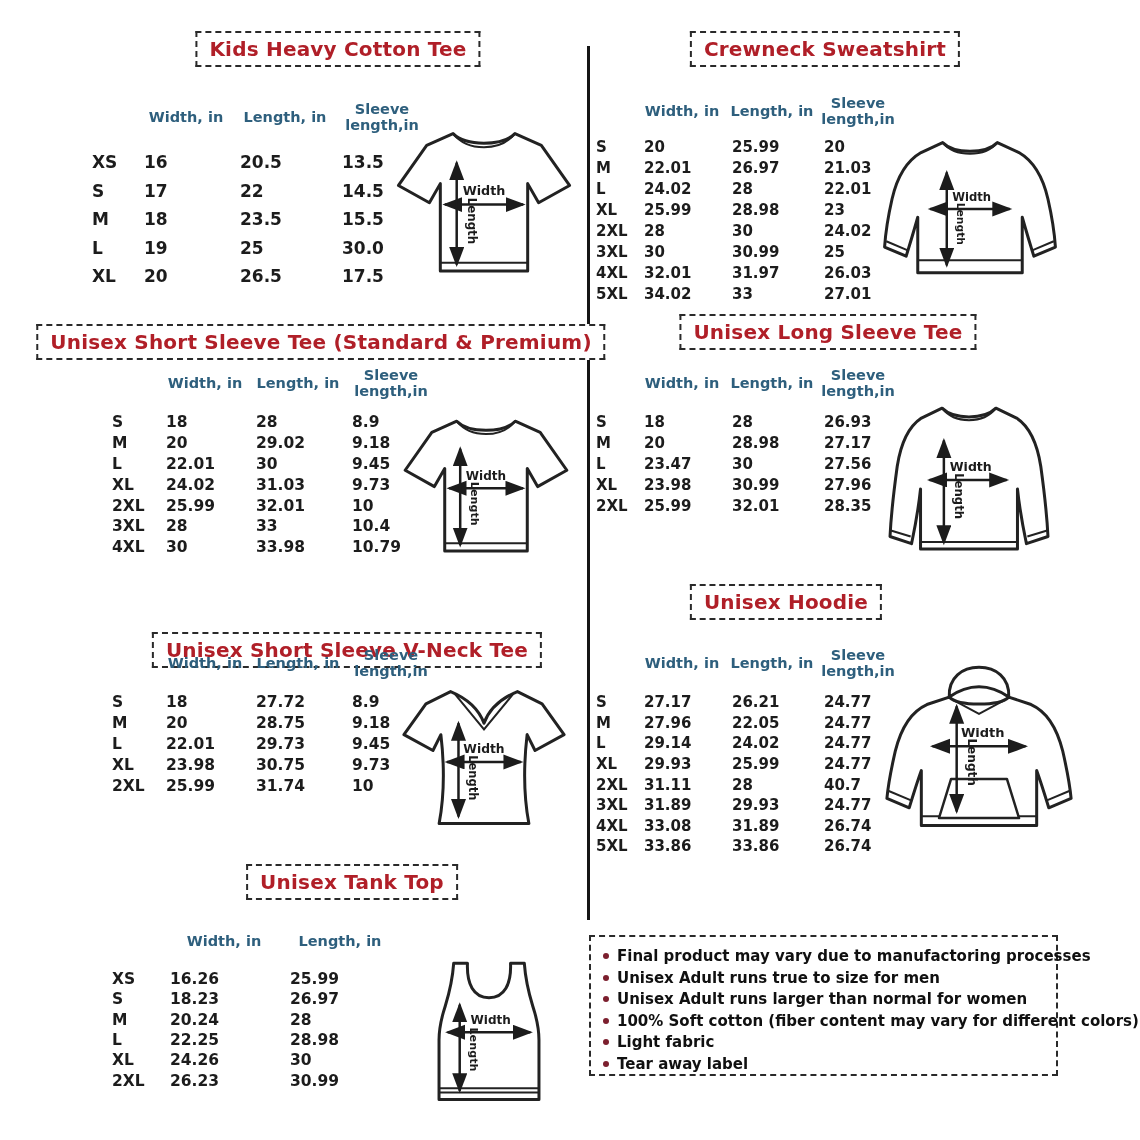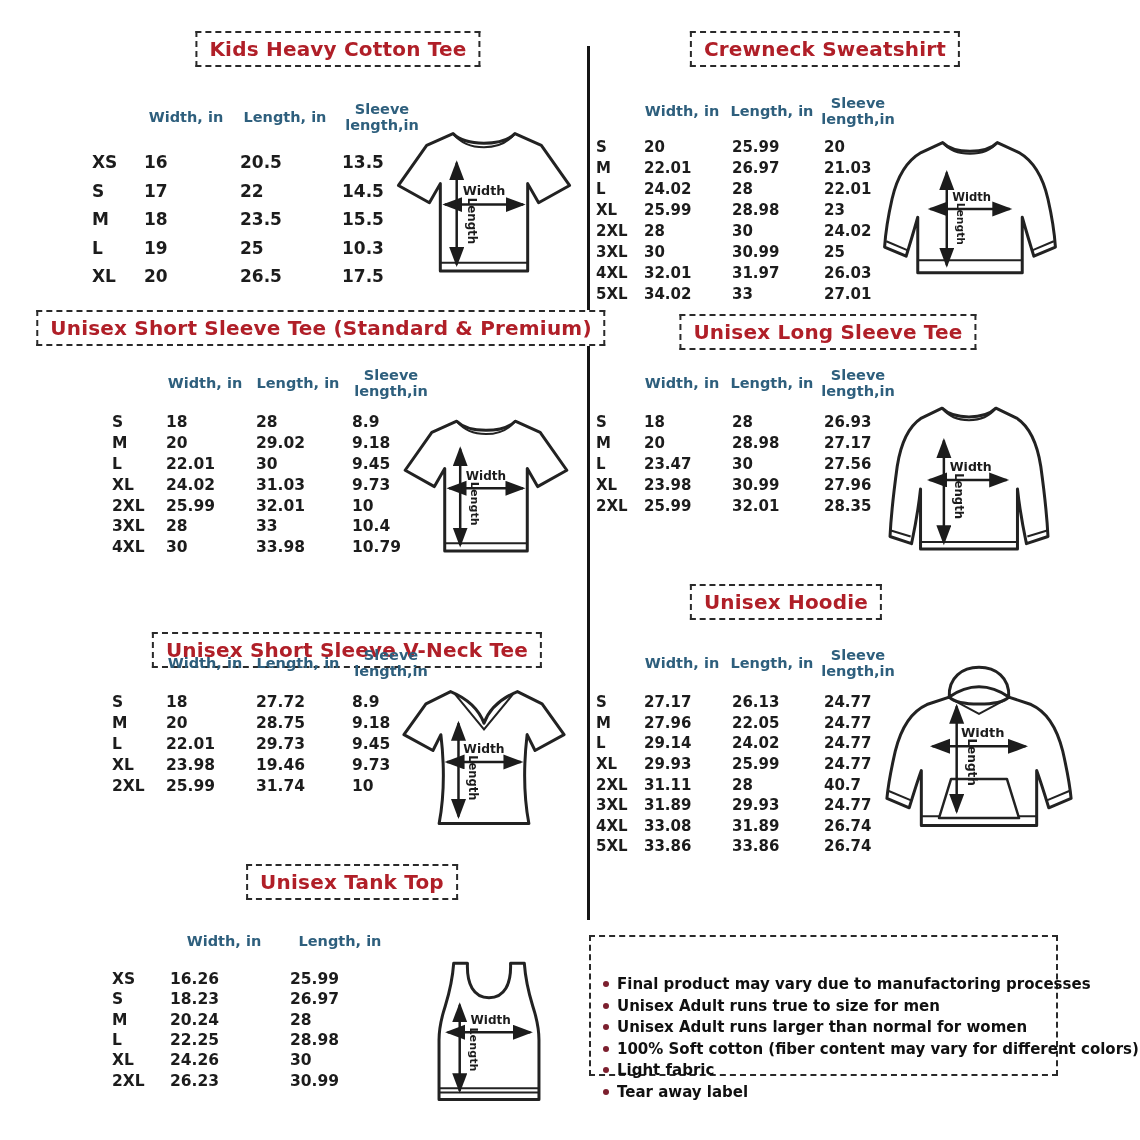--- a/index.html
+++ b/index.html
@@ -20,58 +20,58 @@
     height:var(--hh); color:#2e5f7d; font-weight:700; font-size:14.5px; line-height:1.12; padding-bottom:6px; }
   .scell { justify-content:flex-start; }
   .vcell { justify-content:flex-start; padding-left:6px; }
 
   .diagram { position:absolute; }
   .diagram path, .diagram line, .diagram polyline { vector-effect:non-scaling-stroke; }
   .diagram text { font-family:"DejaVu Sans", sans-serif; font-weight:700; fill:#1c1c1c; }
 
   .notes-box { position:absolute; left:589px; top:935px; width:469px; height:141px;
     border:2px dashed #2a2a2a; background:#fff; padding:9px 12px; }
-  .notes-box ul { list-style:none;margin-top:28px; }
+  .notes-box ul { list-style:none; }
   .notes-box li { font-size:15px; font-weight:700; color:#101010; line-height:21.5px; white-space:nowrap; }
   .notes-box li::before { content:""; display:inline-block; width:6px; height:6px; border-radius:50%;
     background:#7c1f2e; margin-right:8px; vertical-align:2px; }
 </style>
 </head>
 <body>
 
 <div class="canvas">
 
   <div class="divider"></div>
 
   <div class="title-box" style="left:338px;top:31px;">Kids Heavy Cotton Tee</div>
   <div class="table" style="left:92px;top:84px;--rh:28.5px;--hh:56px;grid-template-columns:46px 96px 102px 92px;font-size:17px;">
       <div class="trow"><div class="hcell"></div><div class="hcell">Width, in</div><div class="hcell">Length, in</div><div class="hcell">Sleeve length,in</div></div>
       <div class="trow"><div class="cell scell">XS</div><div class="cell vcell">16</div><div class="cell vcell">20.5</div><div class="cell vcell">13.5</div></div>
       <div class="trow"><div class="cell scell">S</div><div class="cell vcell">17</div><div class="cell vcell">22</div><div class="cell vcell">14.5</div></div>
       <div class="trow"><div class="cell scell">M</div><div class="cell vcell">18</div><div class="cell vcell">23.5</div><div class="cell vcell">15.5</div></div>
-      <div class="trow"><div class="cell scell">L</div><div class="cell vcell">19</div><div class="cell vcell">25</div><div class="cell vcell">10.3</div></div>
+      <div class="trow"><div class="cell scell">L</div><div class="cell vcell">19</div><div class="cell vcell">25</div><div class="cell vcell">30.0</div></div>
       <div class="trow"><div class="cell scell">XL</div><div class="cell vcell">20</div><div class="cell vcell">26.5</div><div class="cell vcell">17.5</div></div>
     </div>
 
   <svg class="diagram" style="left:393px;top:110px;" width="182" height="180" viewBox="0 0 200 190">
     <defs>
         <marker id="ah-kids" markerWidth="9" markerHeight="8" refX="7" refY="3" orient="auto-start-reverse">
           <path d="M0,0 L8,3 L0,6 Z" fill="#1c1c1c"></path>
         </marker>
       </defs>
     <path d="M66,22 C80,36 120,36 134,22 L163,35 L194,79 L160,98 L148,77 L148,173 L52,173 L52,77 L40,98 L6,79 L37,35 Z" fill="#fff" stroke="#222" stroke-width="3" stroke-linejoin="round"></path>
     <path d="M66,22 C82,42 118,42 134,22" fill="none" stroke="#222" stroke-width="2"></path>
     <line x1="52" y1="164" x2="148" y2="164" stroke="#222" stroke-width="2"></line>
     <line x1="57" y1="100" x2="143" y2="100" stroke="#1c1c1c" stroke-width="2.5" marker-start="url(#ah-kids)" marker-end="url(#ah-kids)"></line>
     <line x1="70" y1="54" x2="70" y2="166" stroke="#1c1c1c" stroke-width="2.5" marker-start="url(#ah-kids)" marker-end="url(#ah-kids)"></line>
     <text x="100" y="90" font-size="14" text-anchor="middle">Width</text>
     <text x="82" y="118" font-size="13" text-anchor="middle" transform="rotate(90 82 118)">Length</text>
   </svg>
 
-  <div class="title-box" style="left:321px;top:310px;">Unisex Short Sleeve Tee (Standard &amp; Premium)</div>
+  <div class="title-box" style="left:321px;top:324px;">Unisex Short Sleeve Tee (Standard &amp; Premium)</div>
   <div class="table" style="left:112px;top:352px;--rh:20.8px;--hh:52px;grid-template-columns:48px 90px 96px 90px;font-size:15.5px;">
       <div class="trow"><div class="hcell"></div><div class="hcell">Width, in</div><div class="hcell">Length, in</div><div class="hcell">Sleeve length,in</div></div>
       <div class="trow"><div class="cell scell">S</div><div class="cell vcell">18</div><div class="cell vcell">28</div><div class="cell vcell">8.9</div></div>
       <div class="trow"><div class="cell scell">M</div><div class="cell vcell">20</div><div class="cell vcell">29.02</div><div class="cell vcell">9.18</div></div>
       <div class="trow"><div class="cell scell">L</div><div class="cell vcell">22.01</div><div class="cell vcell">30</div><div class="cell vcell">9.45</div></div>
       <div class="trow"><div class="cell scell">XL</div><div class="cell vcell">24.02</div><div class="cell vcell">31.03</div><div class="cell vcell">9.73</div></div>
       <div class="trow"><div class="cell scell">2XL</div><div class="cell vcell">25.99</div><div class="cell vcell">32.01</div><div class="cell vcell">10</div></div>
       <div class="trow"><div class="cell scell">3XL</div><div class="cell vcell">28</div><div class="cell vcell">33</div><div class="cell vcell">10.4</div></div>
       <div class="trow"><div class="cell scell">4XL</div><div class="cell vcell">30</div><div class="cell vcell">33.98</div><div class="cell vcell">10.79</div></div>
     </div>
@@ -90,21 +90,21 @@
     <text x="100" y="90" font-size="14" text-anchor="middle">Width</text>
     <text x="82" y="118" font-size="13" text-anchor="middle" transform="rotate(90 82 118)">Length</text>
   </svg>
 
   <div class="title-box" style="left:347px;top:584px;margin-top:48px;">Unisex Short Sleeve V-Neck Tee</div>
   <div class="table" style="left:112px;top:632px;--rh:20.8px;--hh:52px;grid-template-columns:48px 90px 96px 90px;font-size:15.5px;">
       <div class="trow"><div class="hcell"></div><div class="hcell">Width, in</div><div class="hcell">Length, in</div><div class="hcell">Sleeve length,in</div></div>
       <div class="trow"><div class="cell scell">S</div><div class="cell vcell">18</div><div class="cell vcell">27.72</div><div class="cell vcell">8.9</div></div>
       <div class="trow"><div class="cell scell">M</div><div class="cell vcell">20</div><div class="cell vcell">28.75</div><div class="cell vcell">9.18</div></div>
       <div class="trow"><div class="cell scell">L</div><div class="cell vcell">22.01</div><div class="cell vcell">29.73</div><div class="cell vcell">9.45</div></div>
-      <div class="trow"><div class="cell scell">XL</div><div class="cell vcell">23.98</div><div class="cell vcell">19.46</div><div class="cell vcell">9.73</div></div>
+      <div class="trow"><div class="cell scell">XL</div><div class="cell vcell">23.98</div><div class="cell vcell">30.75</div><div class="cell vcell">9.73</div></div>
       <div class="trow"><div class="cell scell">2XL</div><div class="cell vcell">25.99</div><div class="cell vcell">31.74</div><div class="cell vcell">10</div></div>
     </div>
 
   <svg class="diagram" style="left:396px;top:670px;" width="176" height="176" viewBox="0 0 200 195">
     <defs>
         <marker id="ah-vn" markerWidth="9" markerHeight="8" refX="7" refY="3" orient="auto-start-reverse">
           <path d="M0,0 L8,3 L0,6 Z" fill="#1c1c1c"></path>
         </marker>
       </defs>
     <path d="M62,22 C74,27 92,36 100,58 C108,36 126,27 138,22 L166,36 L191,71 L158,89 L149,71 C145,105 145,140 151,172 L49,172 C55,140 55,105 51,71 L42,89 L9,71 L34,36 Z" fill="#fff" stroke="#222" stroke-width="3" stroke-linejoin="round"></path>
@@ -194,21 +194,21 @@
     <line x1="198" y1="154" x2="175" y2="161" stroke="#222" stroke-width="2"></line>
     <line x1="66" y1="98" x2="152" y2="98" stroke="#1c1c1c" stroke-width="2.5" marker-start="url(#ah-ls)" marker-end="url(#ah-ls)"></line>
     <line x1="82" y1="54" x2="82" y2="168" stroke="#1c1c1c" stroke-width="2.5" marker-start="url(#ah-ls)" marker-end="url(#ah-ls)"></line>
     <text x="112" y="88" font-size="14" text-anchor="middle">Width</text>
     <text x="94" y="116" font-size="13" text-anchor="middle" transform="rotate(90 94 116)">Length</text>
   </svg>
 
   <div class="title-box" style="left:786px;top:584px;">Unisex Hoodie</div>
   <div class="table" style="left:596px;top:632px;--rh:20.6px;--hh:52px;grid-template-columns:42px 88px 92px 80px;font-size:15px;">
       <div class="trow"><div class="hcell"></div><div class="hcell">Width, in</div><div class="hcell">Length, in</div><div class="hcell">Sleeve length,in</div></div>
-      <div class="trow"><div class="cell scell">S</div><div class="cell vcell">27.17</div><div class="cell vcell">26.13</div><div class="cell vcell">24.77</div></div>
+      <div class="trow"><div class="cell scell">S</div><div class="cell vcell">27.17</div><div class="cell vcell">26.21</div><div class="cell vcell">24.77</div></div>
       <div class="trow"><div class="cell scell">M</div><div class="cell vcell">27.96</div><div class="cell vcell">22.05</div><div class="cell vcell">24.77</div></div>
       <div class="trow"><div class="cell scell">L</div><div class="cell vcell">29.14</div><div class="cell vcell">24.02</div><div class="cell vcell">24.77</div></div>
       <div class="trow"><div class="cell scell">XL</div><div class="cell vcell">29.93</div><div class="cell vcell">25.99</div><div class="cell vcell">24.77</div></div>
       <div class="trow"><div class="cell scell">2XL</div><div class="cell vcell">31.11</div><div class="cell vcell">28</div><div class="cell vcell">40.7</div></div>
       <div class="trow"><div class="cell scell">3XL</div><div class="cell vcell">31.89</div><div class="cell vcell">29.93</div><div class="cell vcell">24.77</div></div>
       <div class="trow"><div class="cell scell">4XL</div><div class="cell vcell">33.08</div><div class="cell vcell">31.89</div><div class="cell vcell">26.74</div></div>
       <div class="trow"><div class="cell scell">5XL</div><div class="cell vcell">33.86</div><div class="cell vcell">33.86</div><div class="cell vcell">26.74</div></div>
     </div>
 
   <svg class="diagram" style="left:872px;top:658px;" width="214" height="200" viewBox="0 0 220 215">

